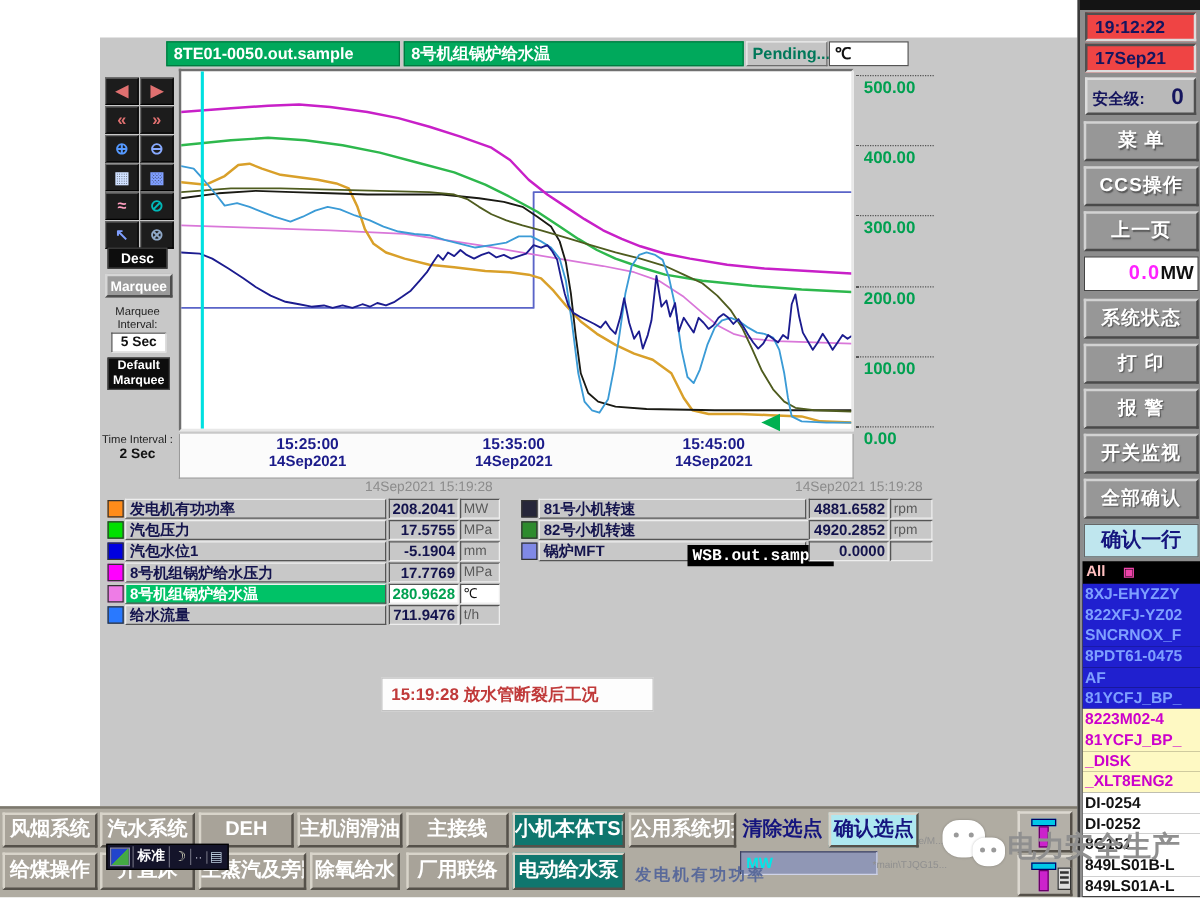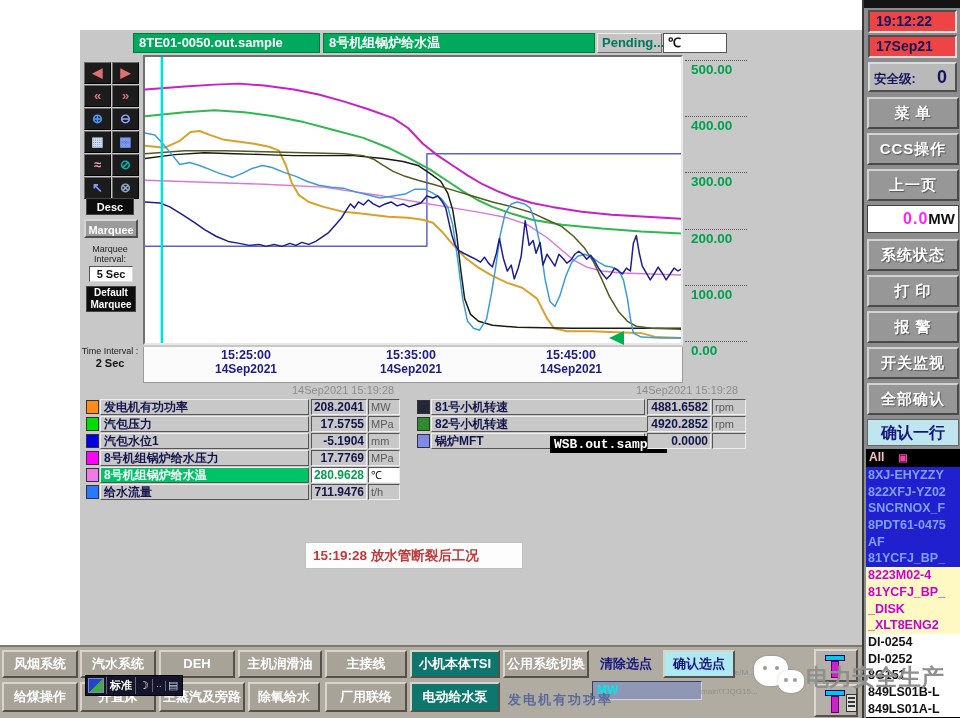--- a/index.html
+++ b/index.html
@@ -58,21 +58,21 @@
   .leg-row.hl .leg-unit  { background:#fff; color:#111; }
   .leg-overlay { position:absolute; left:118px; top:2px; background:#000; color:#fff; font-family:"Liberation Mono",monospace; font-size:13px; padding:1px 4px; }
 
   
   #annotation { position:absolute; left:225px; top:512px; width:218px; height:27px; background:#fdfdfd; border:1px solid #c2c2c2;
                 color:#c03a3a; font-weight:bold; font-size:13.5px; line-height:25px; padding-left:7px; }
 
   
   #bottombar { position:absolute; left:0; top:645px; width:862px; height:73px; background:#b0aca2; border-top:2px solid #7c786e; }
   .bbtn { position:absolute; height:28px; background:#a8a399; border:2px solid; border-color:#d8d4ca #55514a #55514a #d8d4ca;
-          color:#fff; font-weight:bold; font-size:13px; text-align:center; line-height:24px; overflow:hidden; white-space:nowrap; }
+          color:#fff; font-weight:bold; font-size:16px; text-align:center; line-height:24px; overflow:hidden; white-space:nowrap; }
   .bbtn.pink { background:#0f766e; }
   .bbtn.cyan { background:#aee8f0; color:#15157e; }
   .bbtn.flat { background:none; border:none; color:#15157e; line-height:28px; }
   #mw-input { position:absolute; left:592px; top:34px; width:110px; height:19px; background:#9097b5; border:1px solid; border-color:#3c4160 #cfd3e8 #cfd3e8 #3c4160;
               color:#00e8e8; font-size:12px; font-weight:bold; line-height:17px; padding-left:4px; }
   #gen-power { position:absolute; left:508px; top:44px; font-size:13px; font-weight:bold; color:#5a6a9a; letter-spacing:2px; }
   .tinypath { position:absolute; font-size:8px; color:#8f8f8f; }
   #path1 { left:704px; top:21px; } #path2 { left:698px; top:40px; }
 
   

